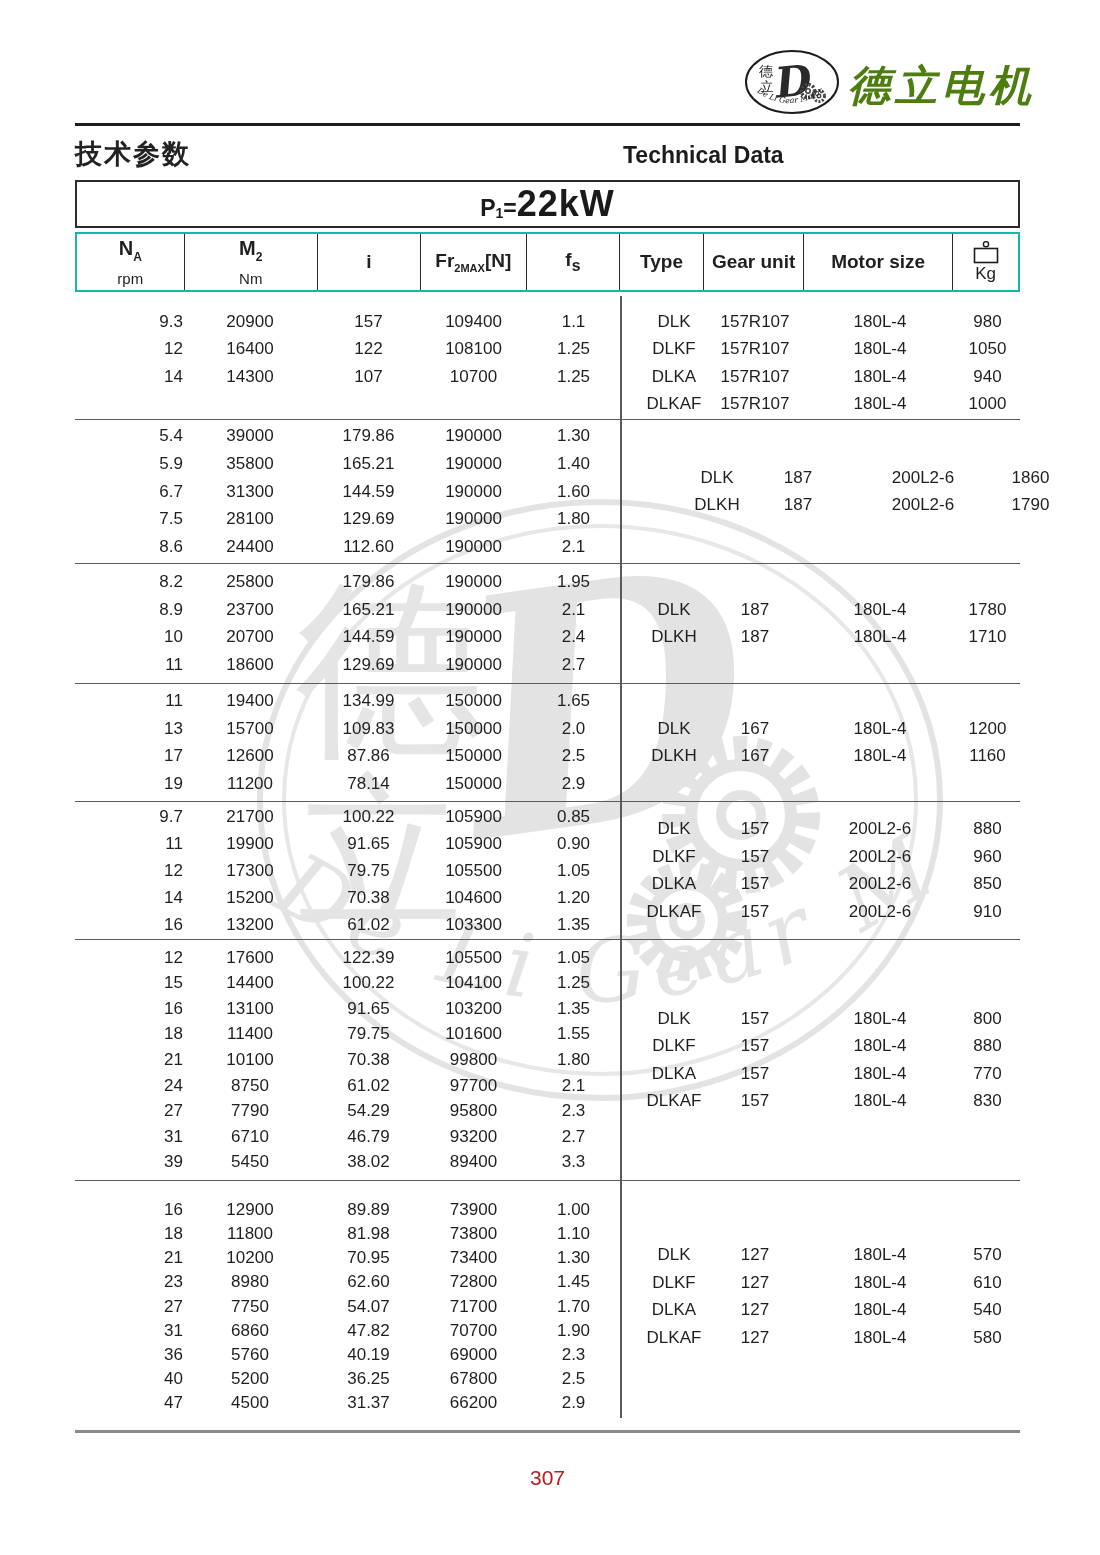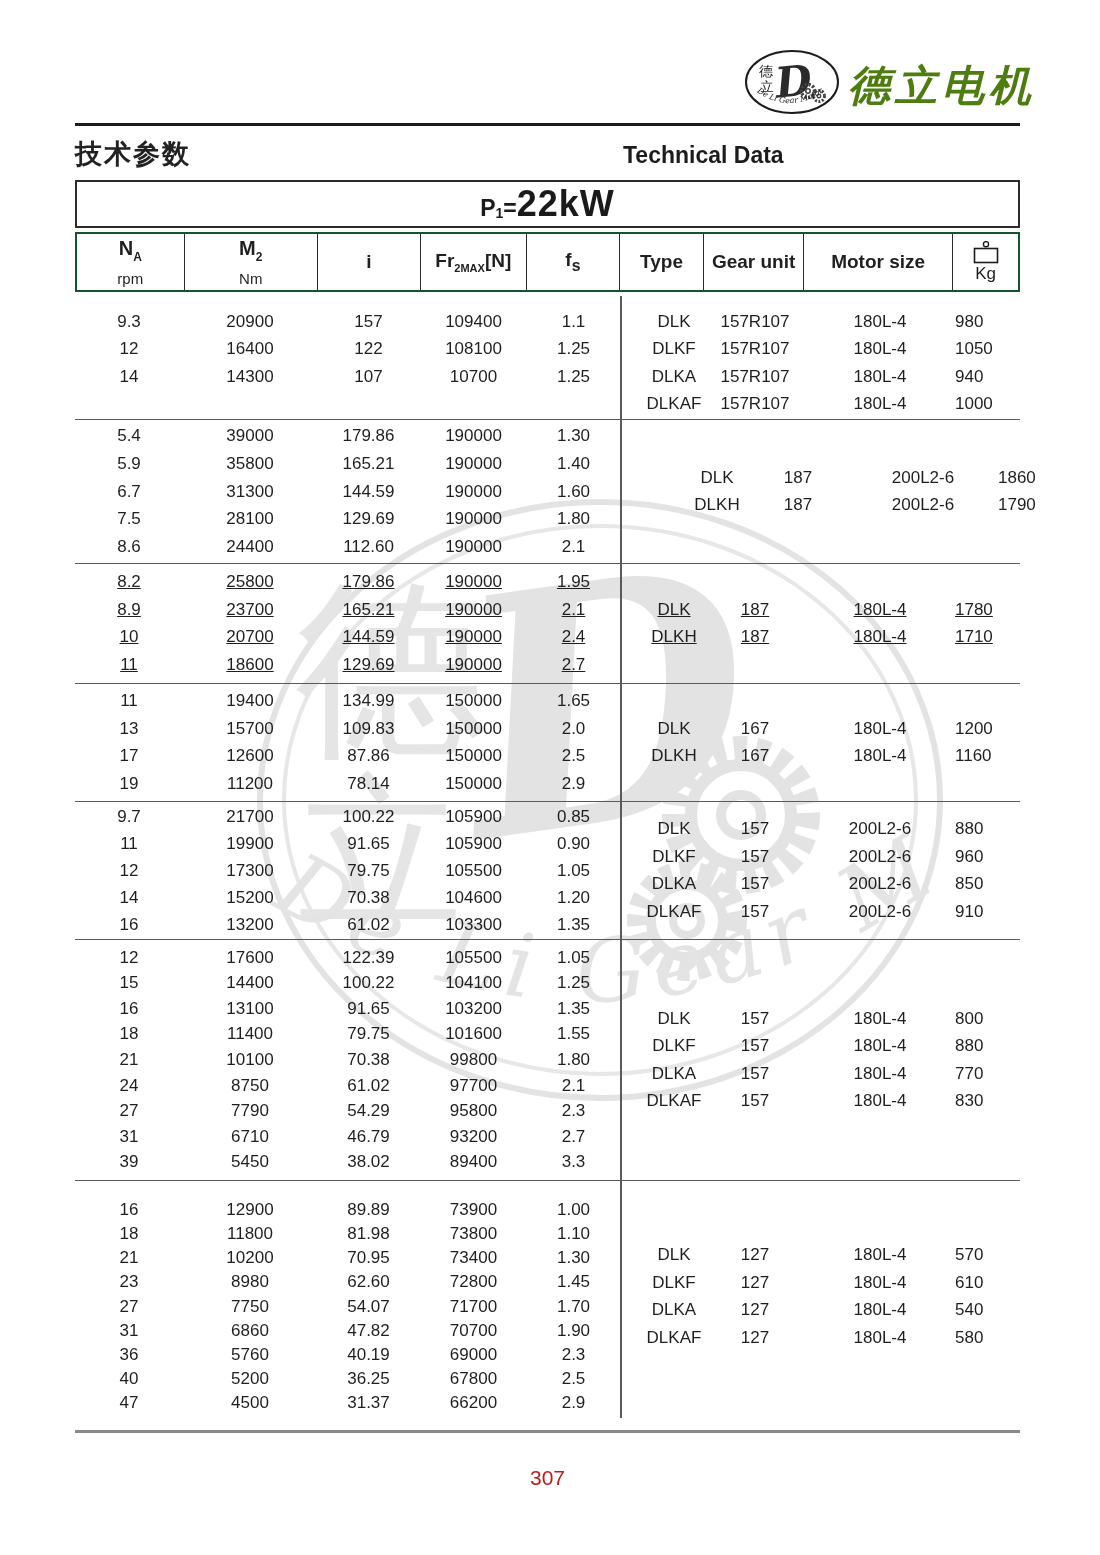--- a/index.html
+++ b/index.html
@@ -24,21 +24,21 @@
     border:2px solid #2b2b2b;display:flex;align-items:center;justify-content:center;
   }
   .power-inner{display:flex;align-items:baseline;font-weight:bold;color:#1a1a1a;}
   .power-p{font-size:23px;}
   .power-sub{font-size:14px;position:relative;top:2px;}
   .power-eq{font-size:23px;}
   .power-val{font-size:36px;letter-spacing:1px;}
   
   .thead{
     position:absolute;left:75px;top:232px;width:945px;height:60px;box-sizing:border-box;
-    border:2px solid #14532d;display:flex;
+    border:2px solid #14b8a6;display:flex;
   }
   .th{
     box-sizing:border-box;border-right:1.5px solid #2b2b2b;
     display:flex;flex-direction:column;align-items:center;justify-content:center;
     font-weight:bold;line-height:1.1;
   }
   .th:last-child{border-right:none;}
   .th-main{font-size:20px;}
   .th-main sub{font-size:12px;position:relative;top:1px;}
   .th-unit{font-size:15px;font-weight:normal;margin-top:8px;}
@@ -50,35 +50,35 @@
   
   .tbody{position:absolute;left:75px;top:296px;width:945px;height:1136px;}
   .vdivider{position:absolute;left:545px;top:0;width:1.5px;height:1122px;background:#5a5a5a;}
   .group{display:flex;box-sizing:border-box;border-bottom:1.5px solid #5a5a5a;}
   .group:last-child{border-bottom:none;}
   .col-left{width:545px;display:flex;flex-direction:column;justify-content:center;}
   .col-right{width:400px;display:flex;flex-direction:column;justify-content:center;}
   .g1{height:124px;--rh:27.5px;}
   .g1 .col-left,.g1 .col-right{justify-content:flex-start;padding-top:12px;}
   .g2{height:144px;gap:43px;--rh:27.6px;}
-  .g3{height:120px;text-decoration:underline;--rh:27.5px;}
+  .g3{height:120px;--rh:27.5px;}
   .g4{height:118px;--rh:27.5px;}
   .g5{height:138px;--rh:27px;}
   .g6{height:241px;--rh:25.6px;}
   .g7{height:251px;--rh:24.2px;}
   .g7 .col-right{position:relative;top:-10px;}
   .lrow,.rrow{display:flex;height:var(--rh);align-items:center;flex:none;font-size:17px;}
   .rrow{height:27.5px;}
-  .c1{width:108px;text-align:center}.c2{width:134px;text-align:center}
+  .c1{width:108px;text-align:right}.c2{width:134px;text-align:center}
   .c3{width:103px;text-align:center}.c4{width:107px;text-align:center}
   .c5{width:93px;text-align:center}
   .r1{width:85px;text-align:center;padding-left:23px;box-sizing:border-box}
   .r2{width:100px;text-align:center}
   .r3{width:150px;text-align:center}
-  .r4{width:65px;}
+  .r4{width:65px;text-align:center}
   .bottom-rule{position:absolute;left:75px;top:1430px;width:945px;height:3px;background:#8a8a8a;}
   .page-number{position:absolute;left:75px;top:1466px;width:945px;text-align:center;font-size:21px;color:#b91c1c;}
 </style>
 </head>
 <body>
 
 <div class="page">
 
   <svg class="watermark" viewBox="0 0 820 700" aria-hidden="true">
     <ellipse cx="420" cy="370" rx="340" ry="298" fill="none" stroke="#e3e3e3" stroke-width="6"></ellipse>

